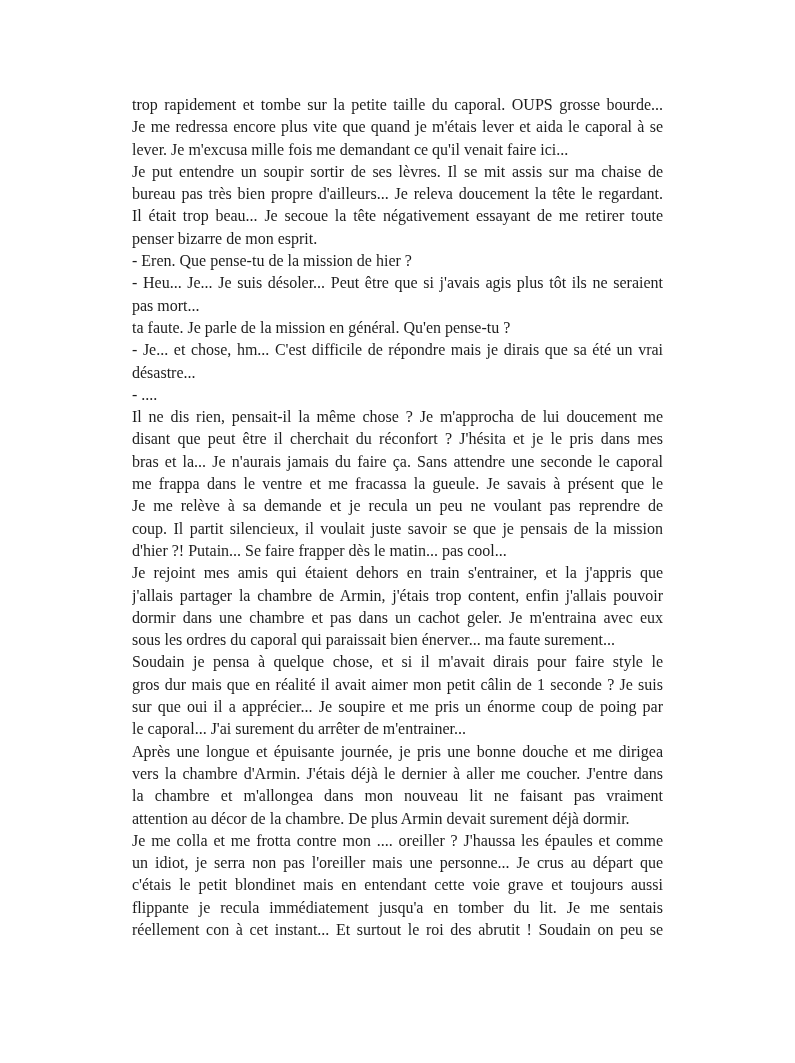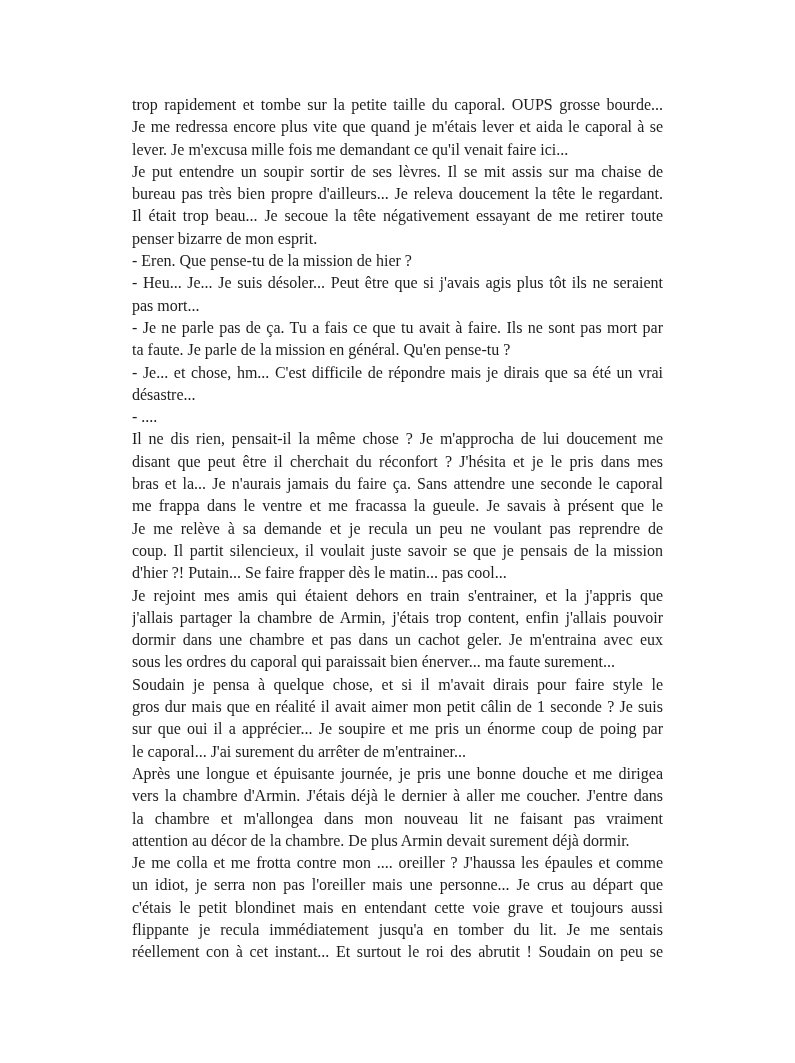--- a/index.html
+++ b/index.html
@@ -65,21 +65,20 @@
         <div class="line">penser bizarre de mon esprit.</div>
       </div>
       <div class="para">
         <div class="line">- Eren. Que pense-tu de la mission de hier ?</div>
       </div>
       <div class="para">
         <div class="line just">- Heu... Je... Je suis désoler... Peut être que si j'avais agis plus tôt ils ne seraient</div>
         <div class="line">pas mort...</div>
       </div>
       <div class="para">
-        <div class="line just">- Je ne parle pas de ça. Tu a fais ce que tu avait à faire. Ils ne sont pas mort par</div>
         <div class="line">ta faute. Je parle de la mission en général. Qu'en pense-tu ?</div>
       </div>
       <div class="para">
         <div class="line just">- Je... et chose, hm... C'est difficile de répondre mais je dirais que sa été un vrai</div>
         <div class="line">désastre...</div>
       </div>
       <div class="para">
         <div class="line">- ....</div>
       </div>
       <div class="para">

